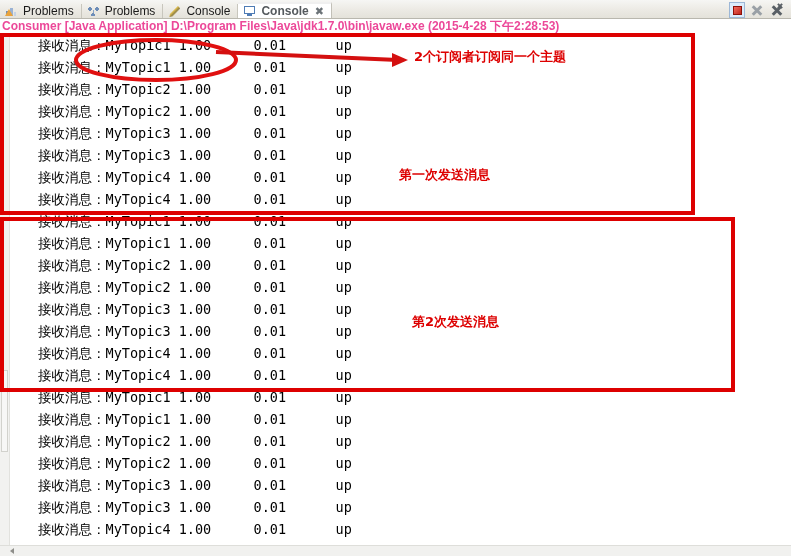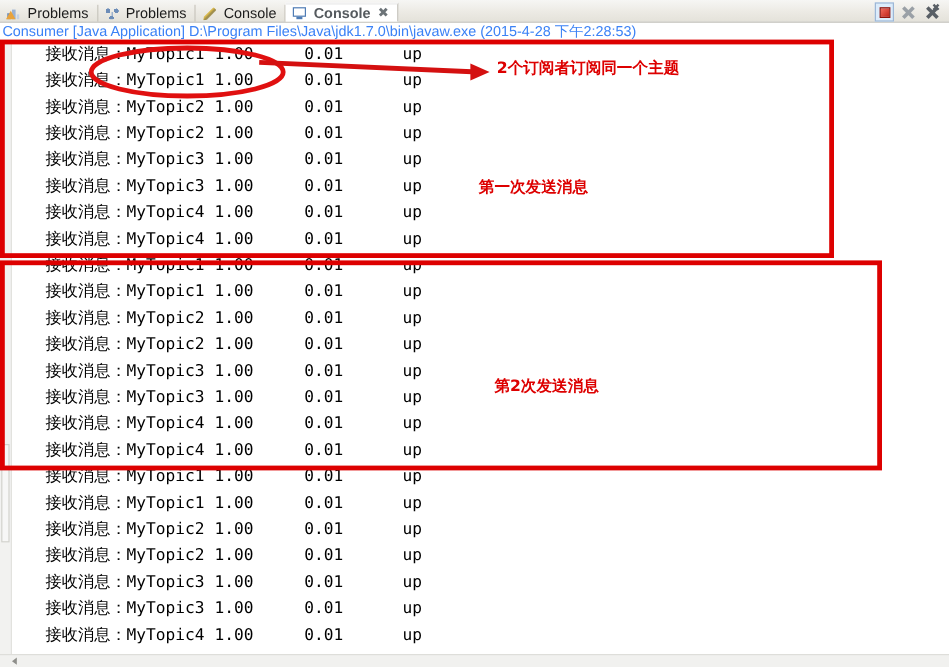--- a/index.html
+++ b/index.html
@@ -167,26 +167,27 @@
     transform: rotate(45deg);
   }
 
   
   #proc-title {
     position: absolute;
     left: 0; top: 19px;
     width: 791px; height: 15px;
     background: #ffffff;
     font-size: 12px;
-    color: #3b82f6;
+    color: #ec4899;
     white-space: nowrap;
     line-height: 15px;
     padding-left: 2px;
     box-sizing: border-box;
     overflow: hidden;
+    font-weight: bold;
   }
 
   
   #console {
     position: absolute;
     left: 0; top: 34px;
     width: 791px; height: 511px;
     background: #ffffff;
     overflow: hidden;
   }
@@ -466,15 +467,15 @@
 
 <div id="annotations">
   <svg width="791" height="556" style="position:absolute;left:0;top:0;">
     <ellipse id="ann-ellipse" cx="156" cy="60" rx="80" ry="20" fill="none" stroke="#e01010" stroke-width="4"></ellipse>
     <line id="ann-arrow-line" x1="216" y1="52" x2="398" y2="60" stroke="#d41010" stroke-width="4"></line>
     <polygon id="ann-arrow-head" points="408,60 392,53 392,67" fill="#d41010"></polygon>
   </svg>
 <div class="ann-box" style="left: 0px; top: 33px; width: 695px; height: 182px; border-color: rgb(221, 0, 0);"></div>
     <div class="ann-box" style="left: 0px; top: 217px; width: 735px; height: 175px; border-color: rgb(221, 0, 0);"></div>
     <div class="ann-text" style="left: 414px; top: 48px; color: rgb(221, 0, 0);">2个订阅者订阅同一个主题</div>
-    <div class="ann-text" style="left: 399px; top: 147px; color: rgb(221, 0, 0);">第一次发送消息</div>
+    <div class="ann-text" style="left: 399px; top: 166px; color: rgb(221, 0, 0);">第一次发送消息</div>
     <div class="ann-text" style="left: 412px; top: 313px; color: rgb(221, 0, 0);">第2次发送消息</div>
   </div>
 
 </body></html>

